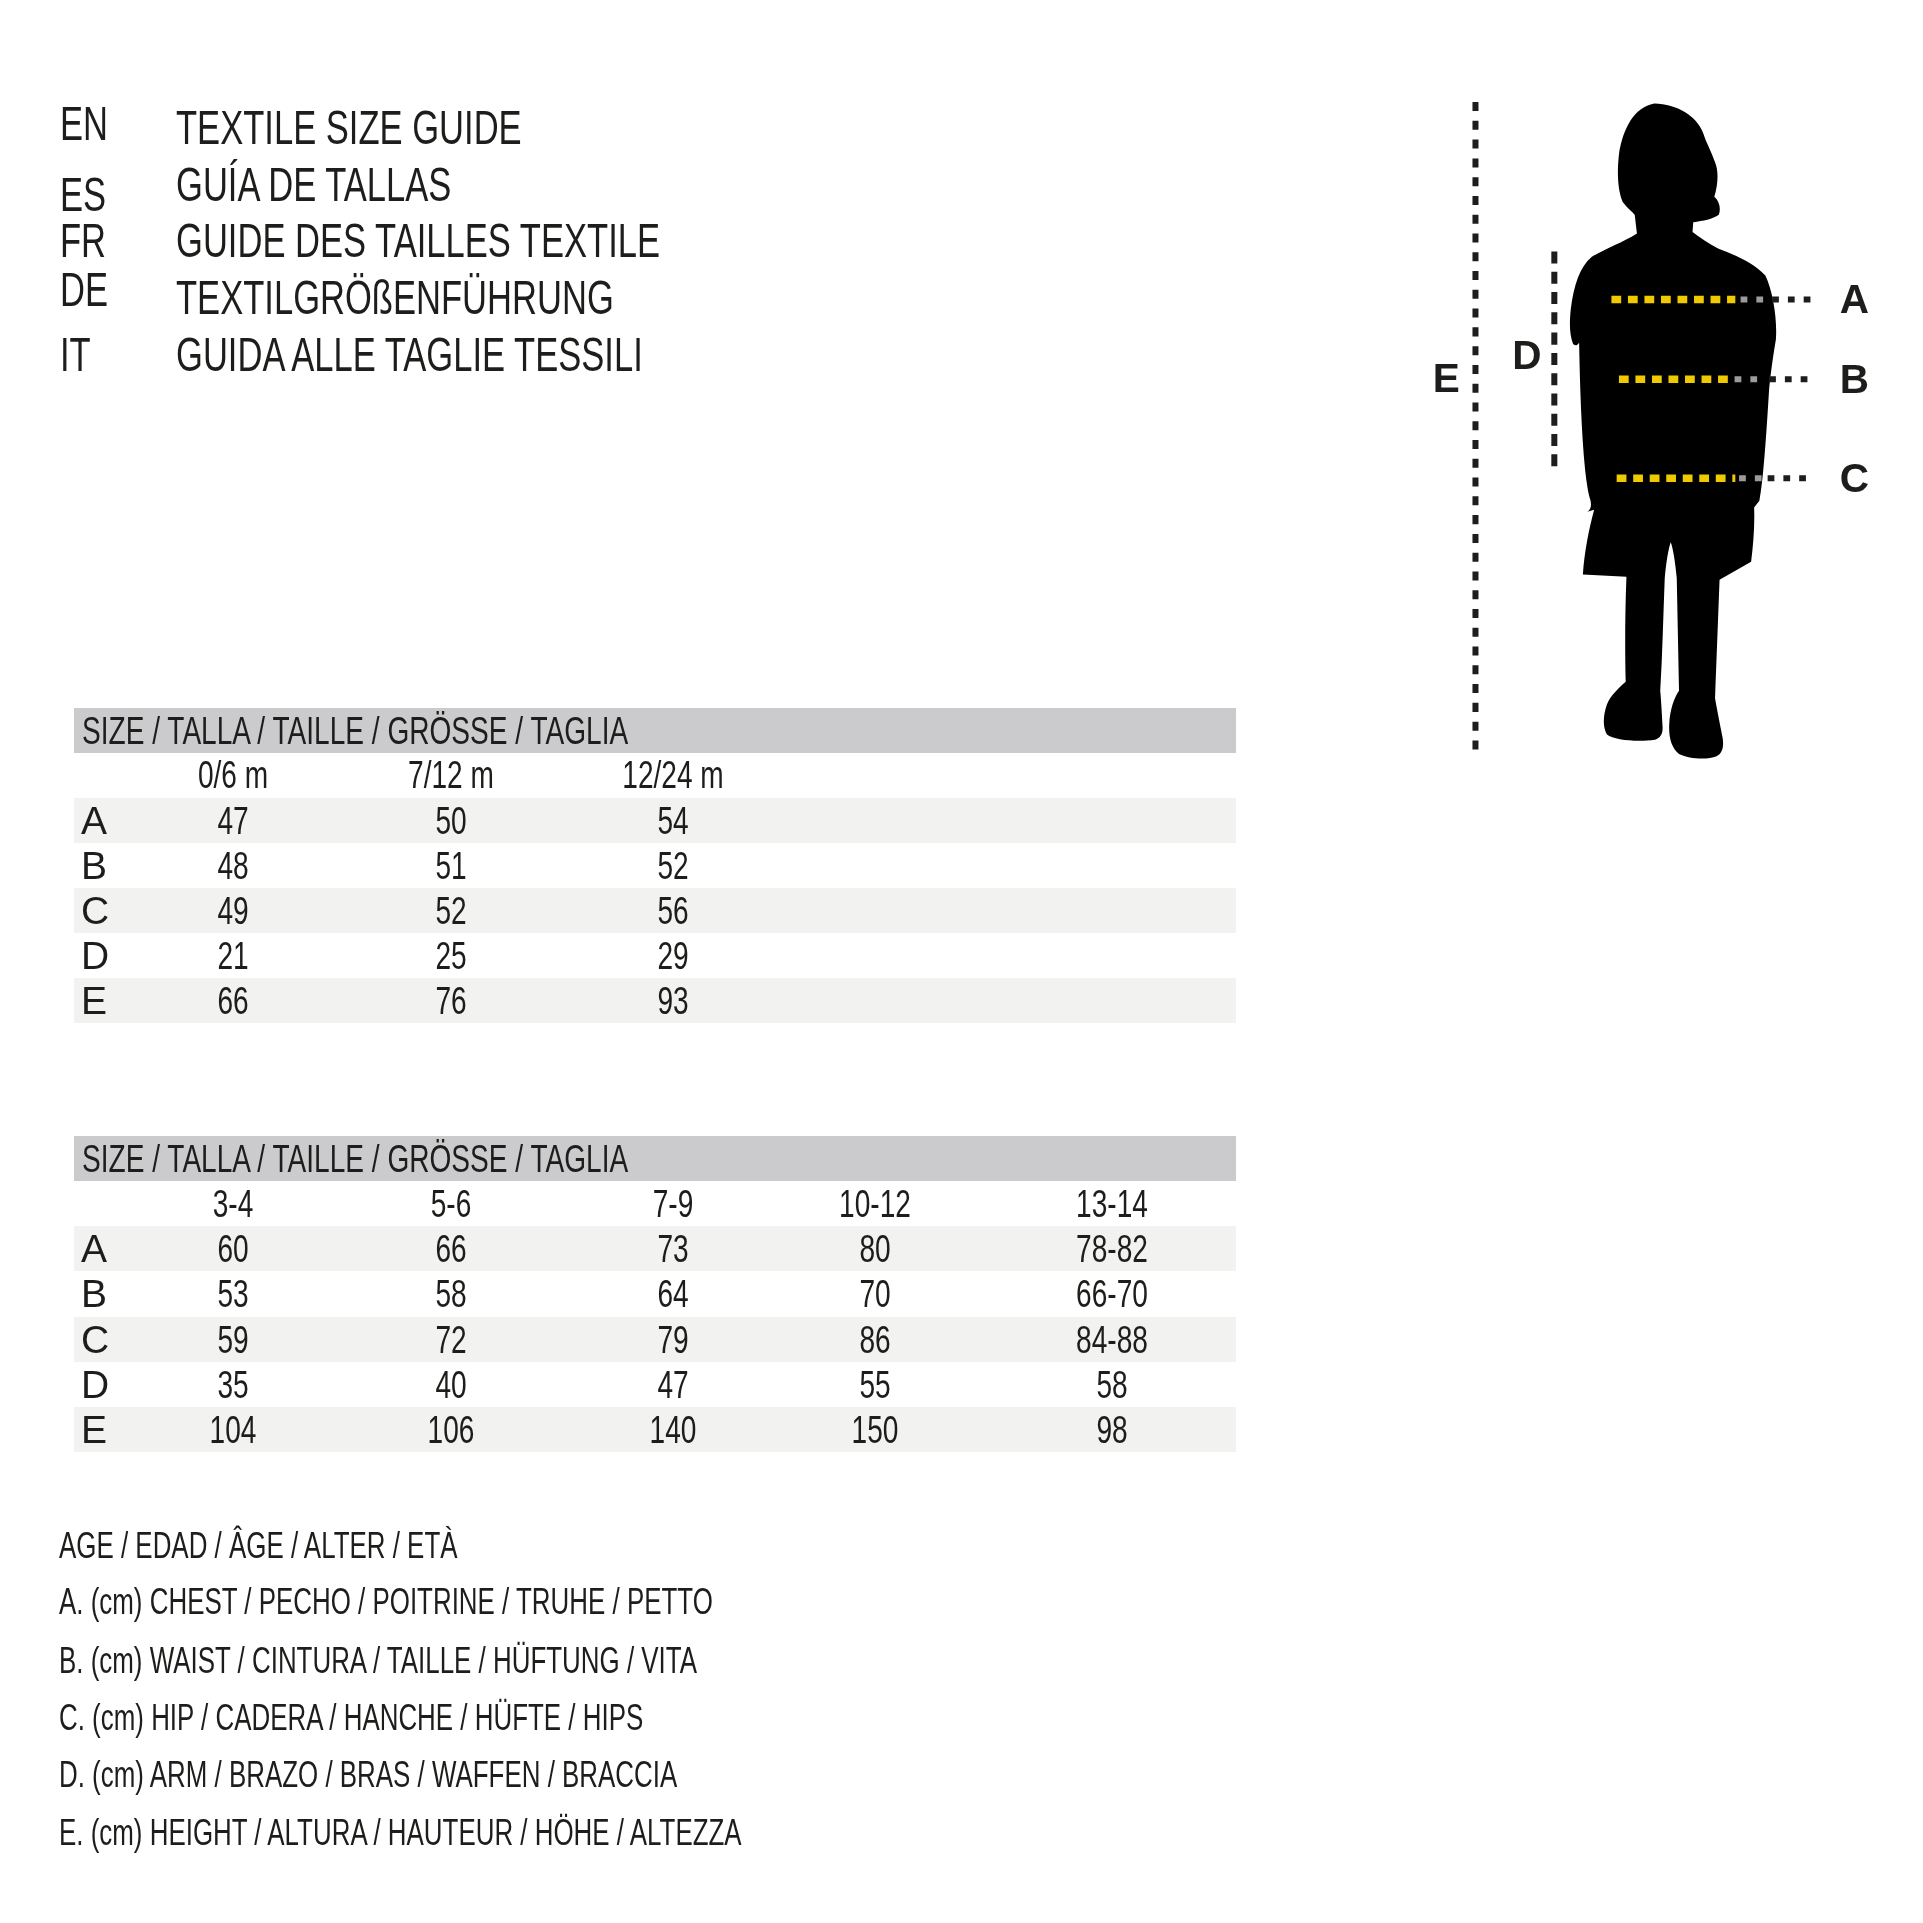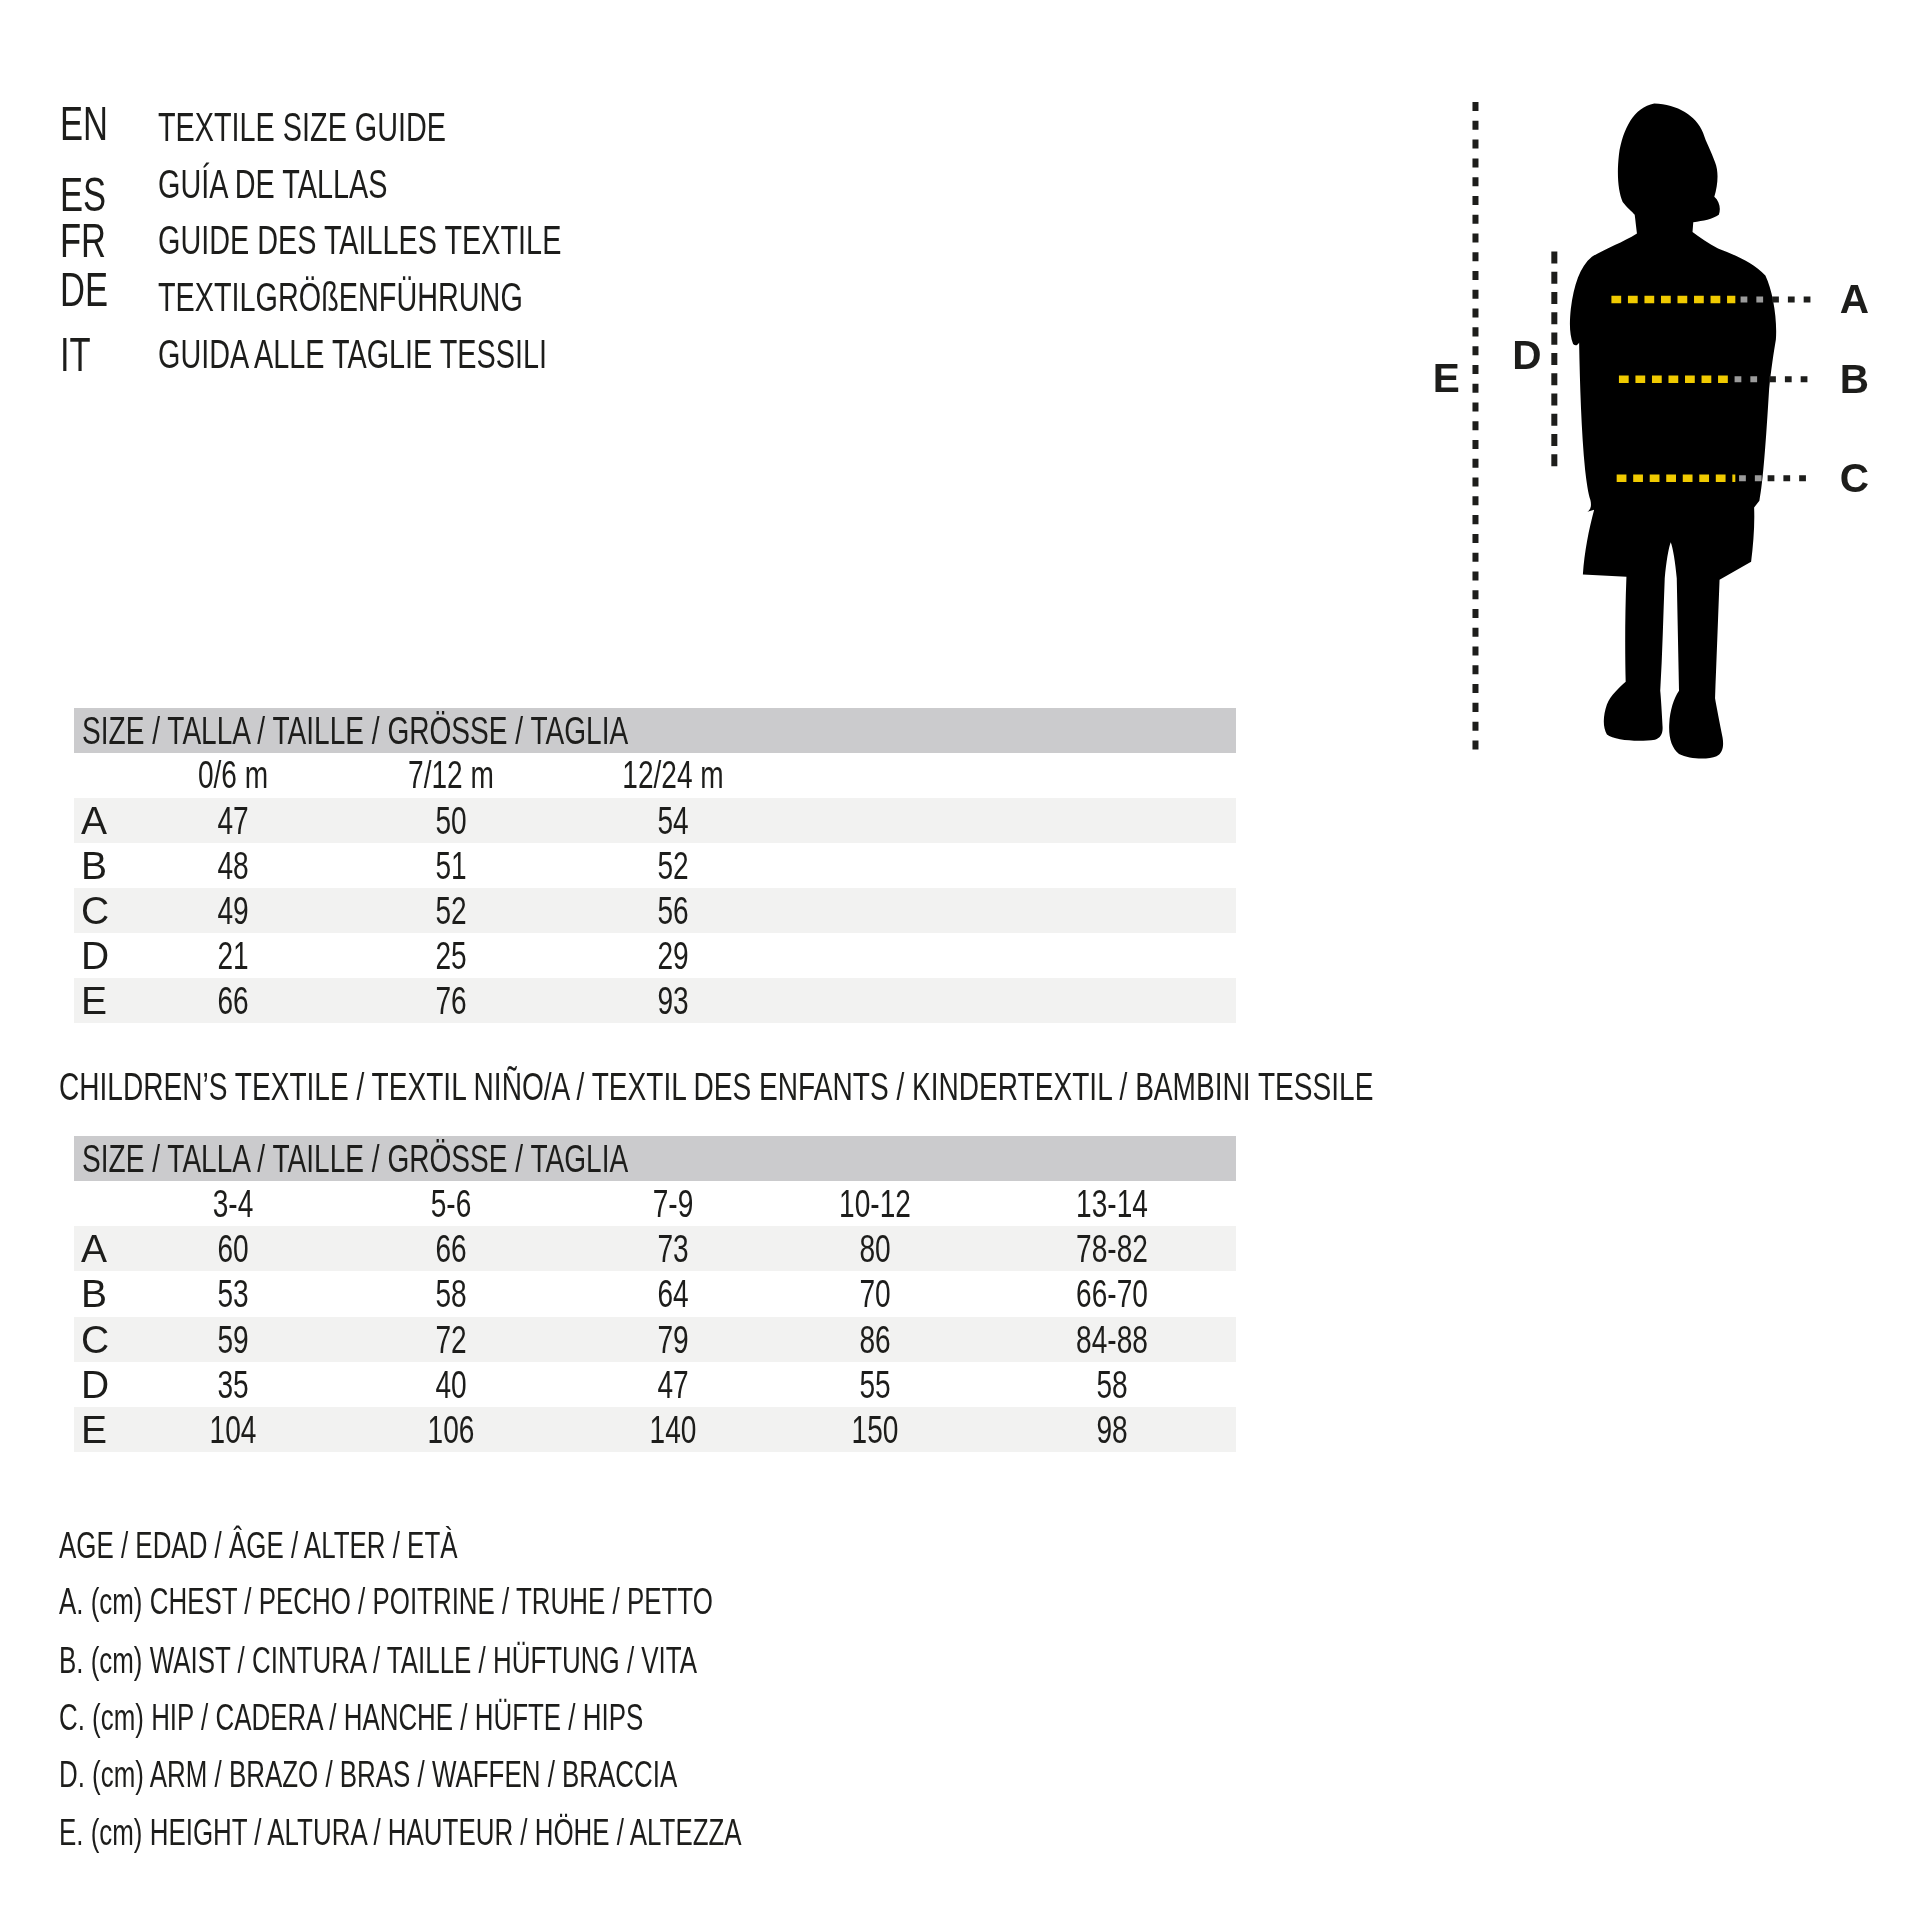--- a/index.html
+++ b/index.html
@@ -3,21 +3,21 @@
 <meta charset="utf-8">
 <style>
   html,body{margin:0;padding:0;background:#ffffff;}
   #page{position:relative;width:1924px;height:1924px;background:#ffffff;
         font-family:"Liberation Sans",sans-serif;color:#1d1d1b;overflow:hidden;}
   .abs{position:absolute;}
   
   .cx{display:inline-block;transform:scaleX(.72);transform-origin:0 50%;white-space:nowrap;}
   
   .lang-code{position:absolute;left:60px;font-size:48px;line-height:51px;}
-  .lang-title{position:absolute;left:158px;font-size:40px;line-height:51px;}
+  .lang-title{position:absolute;left:176px;font-size:48px;line-height:51px;}
   
   .sec-title{position:absolute;left:59px;font-size:39px;line-height:44px;}
   
   .size-bar{position:absolute;left:74px;width:1162px;height:45px;background:#cbcbcd;
             font-size:39px;line-height:45px;}
   .size-bar .cx{margin-left:8.3px;}
   
   .colhead{position:absolute;font-size:39px;line-height:42px;
            transform:translateX(-50%) scaleX(.72);white-space:nowrap;}
   .rowband{position:absolute;left:74px;width:1162px;height:45px;}
@@ -116,21 +116,20 @@
   <span class="rowletter" style="top:933px">D</span>
   <span class="cellnum" style="left:233px;top:933px">21</span>
   <span class="cellnum" style="left:451px;top:933px">25</span>
   <span class="cellnum" style="left:673px;top:933px">29</span>
 
   <span class="rowletter" style="top:978px">E</span>
   <span class="cellnum" style="left:233px;top:978px">66</span>
   <span class="cellnum" style="left:451px;top:978px">76</span>
   <span class="cellnum" style="left:673px;top:978px">93</span>
 
-  <div class="sec-title" style="top:1065px"><span class="cx">CHILDREN’S TEXTILE / TEXTIL NIÑO/A / TEXTIL DES ENFANTS / KINDERTEXTIL / BAMBINI TESSILE</span></div>
   <div class="size-bar" style="top:1136px"><span class="cx">SIZE / TALLA / TAILLE / GRÖSSE / TAGLIA</span></div>
 
   <span class="colhead" style="left:233px;top:1183px">3-4</span>
   <span class="colhead" style="left:451px;top:1183px">5-6</span>
   <span class="colhead" style="left:673px;top:1183px">7-9</span>
   <span class="colhead" style="left:875px;top:1183px">10-12</span>
   <span class="colhead" style="left:1112px;top:1183px">13-14</span>
 
   <div class="rowband stripe" style="top:1226px"></div>
   <div class="rowband" style="top:1271px"></div>

